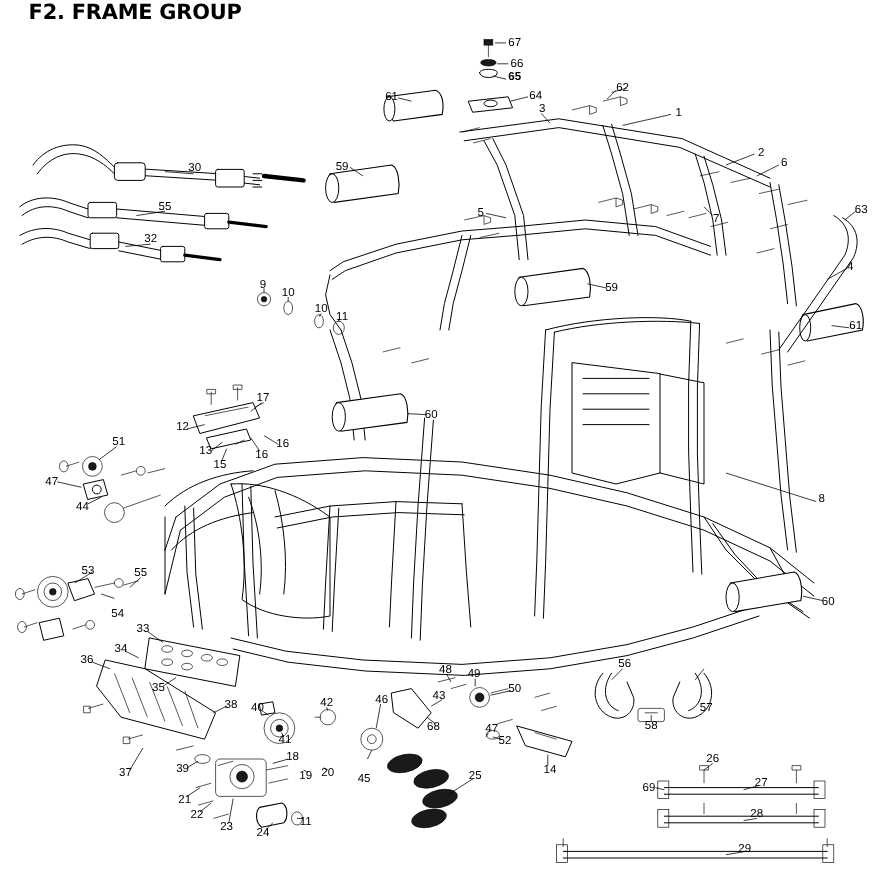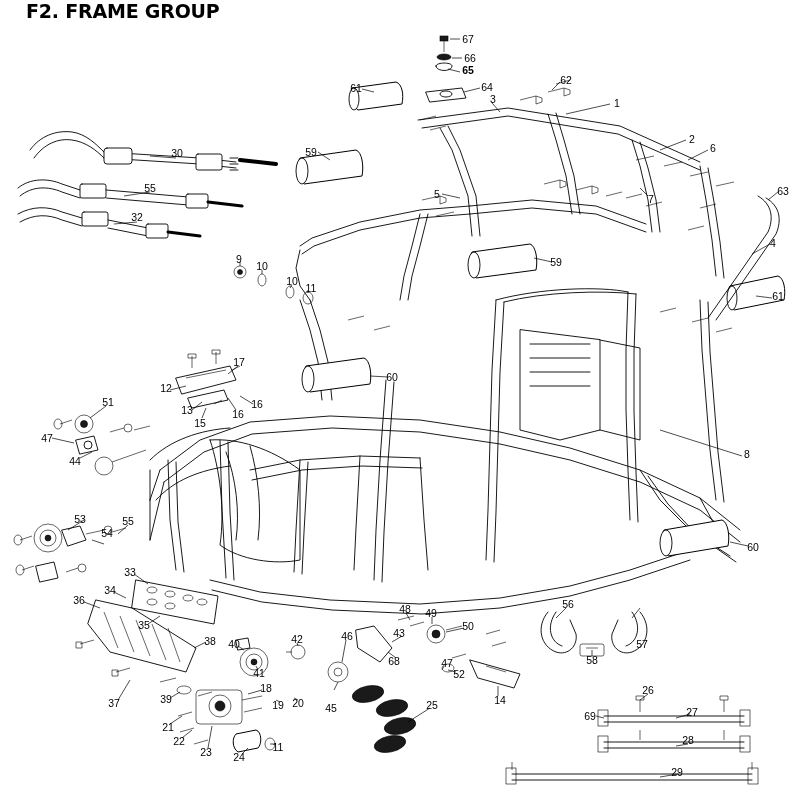--- a/index.html
+++ b/index.html
@@ -542,21 +542,21 @@
       <div class="callout" style="left: 257px; top: 404px;">16</div>
       <div class="callout" style="left: 187px; top: 410px;">13</div>
       <div class="callout" style="left: 238px; top: 414px;">16</div>
       <div class="callout" style="left: 200px; top: 423px;">15</div>
       <div class="callout" style="left: 108px; top: 402px;">51</div>
       <div class="callout" style="left: 47px; top: 438px;">47</div>
       <div class="callout" style="left: 75px; top: 461px;">44</div>
       <div class="callout" style="left: 747px; top: 454px;">8</div>
       <div class="callout" style="left: 80px; top: 519px;">53</div>
       <div class="callout" style="left: 128px; top: 521px;">55</div>
-      <div class="callout" style="left: 107px; top: 533px;">54</div>
+      <div class="callout" style="left: 107px; top: 558px;">54</div>
       <div class="callout" style="left: 753px; top: 547px;">60</div>
       <div class="callout" style="left: 130px; top: 572px;">33</div>
       <div class="callout" style="left: 110px; top: 590px;">34</div>
       <div class="callout" style="left: 79px; top: 600px;">36</div>
       <div class="callout" style="left: 144px; top: 625px;">35</div>
       <div class="callout" style="left: 568px; top: 604px;">56</div>
       <div class="callout" style="left: 642px; top: 604px; margin-top: 40px;">57</div>
       <div class="callout" style="left: 405px; top: 609px;">48</div>
       <div class="callout" style="left: 431px; top: 613px;">49</div>
       <div class="callout" style="left: 468px; top: 626px;">50</div>

